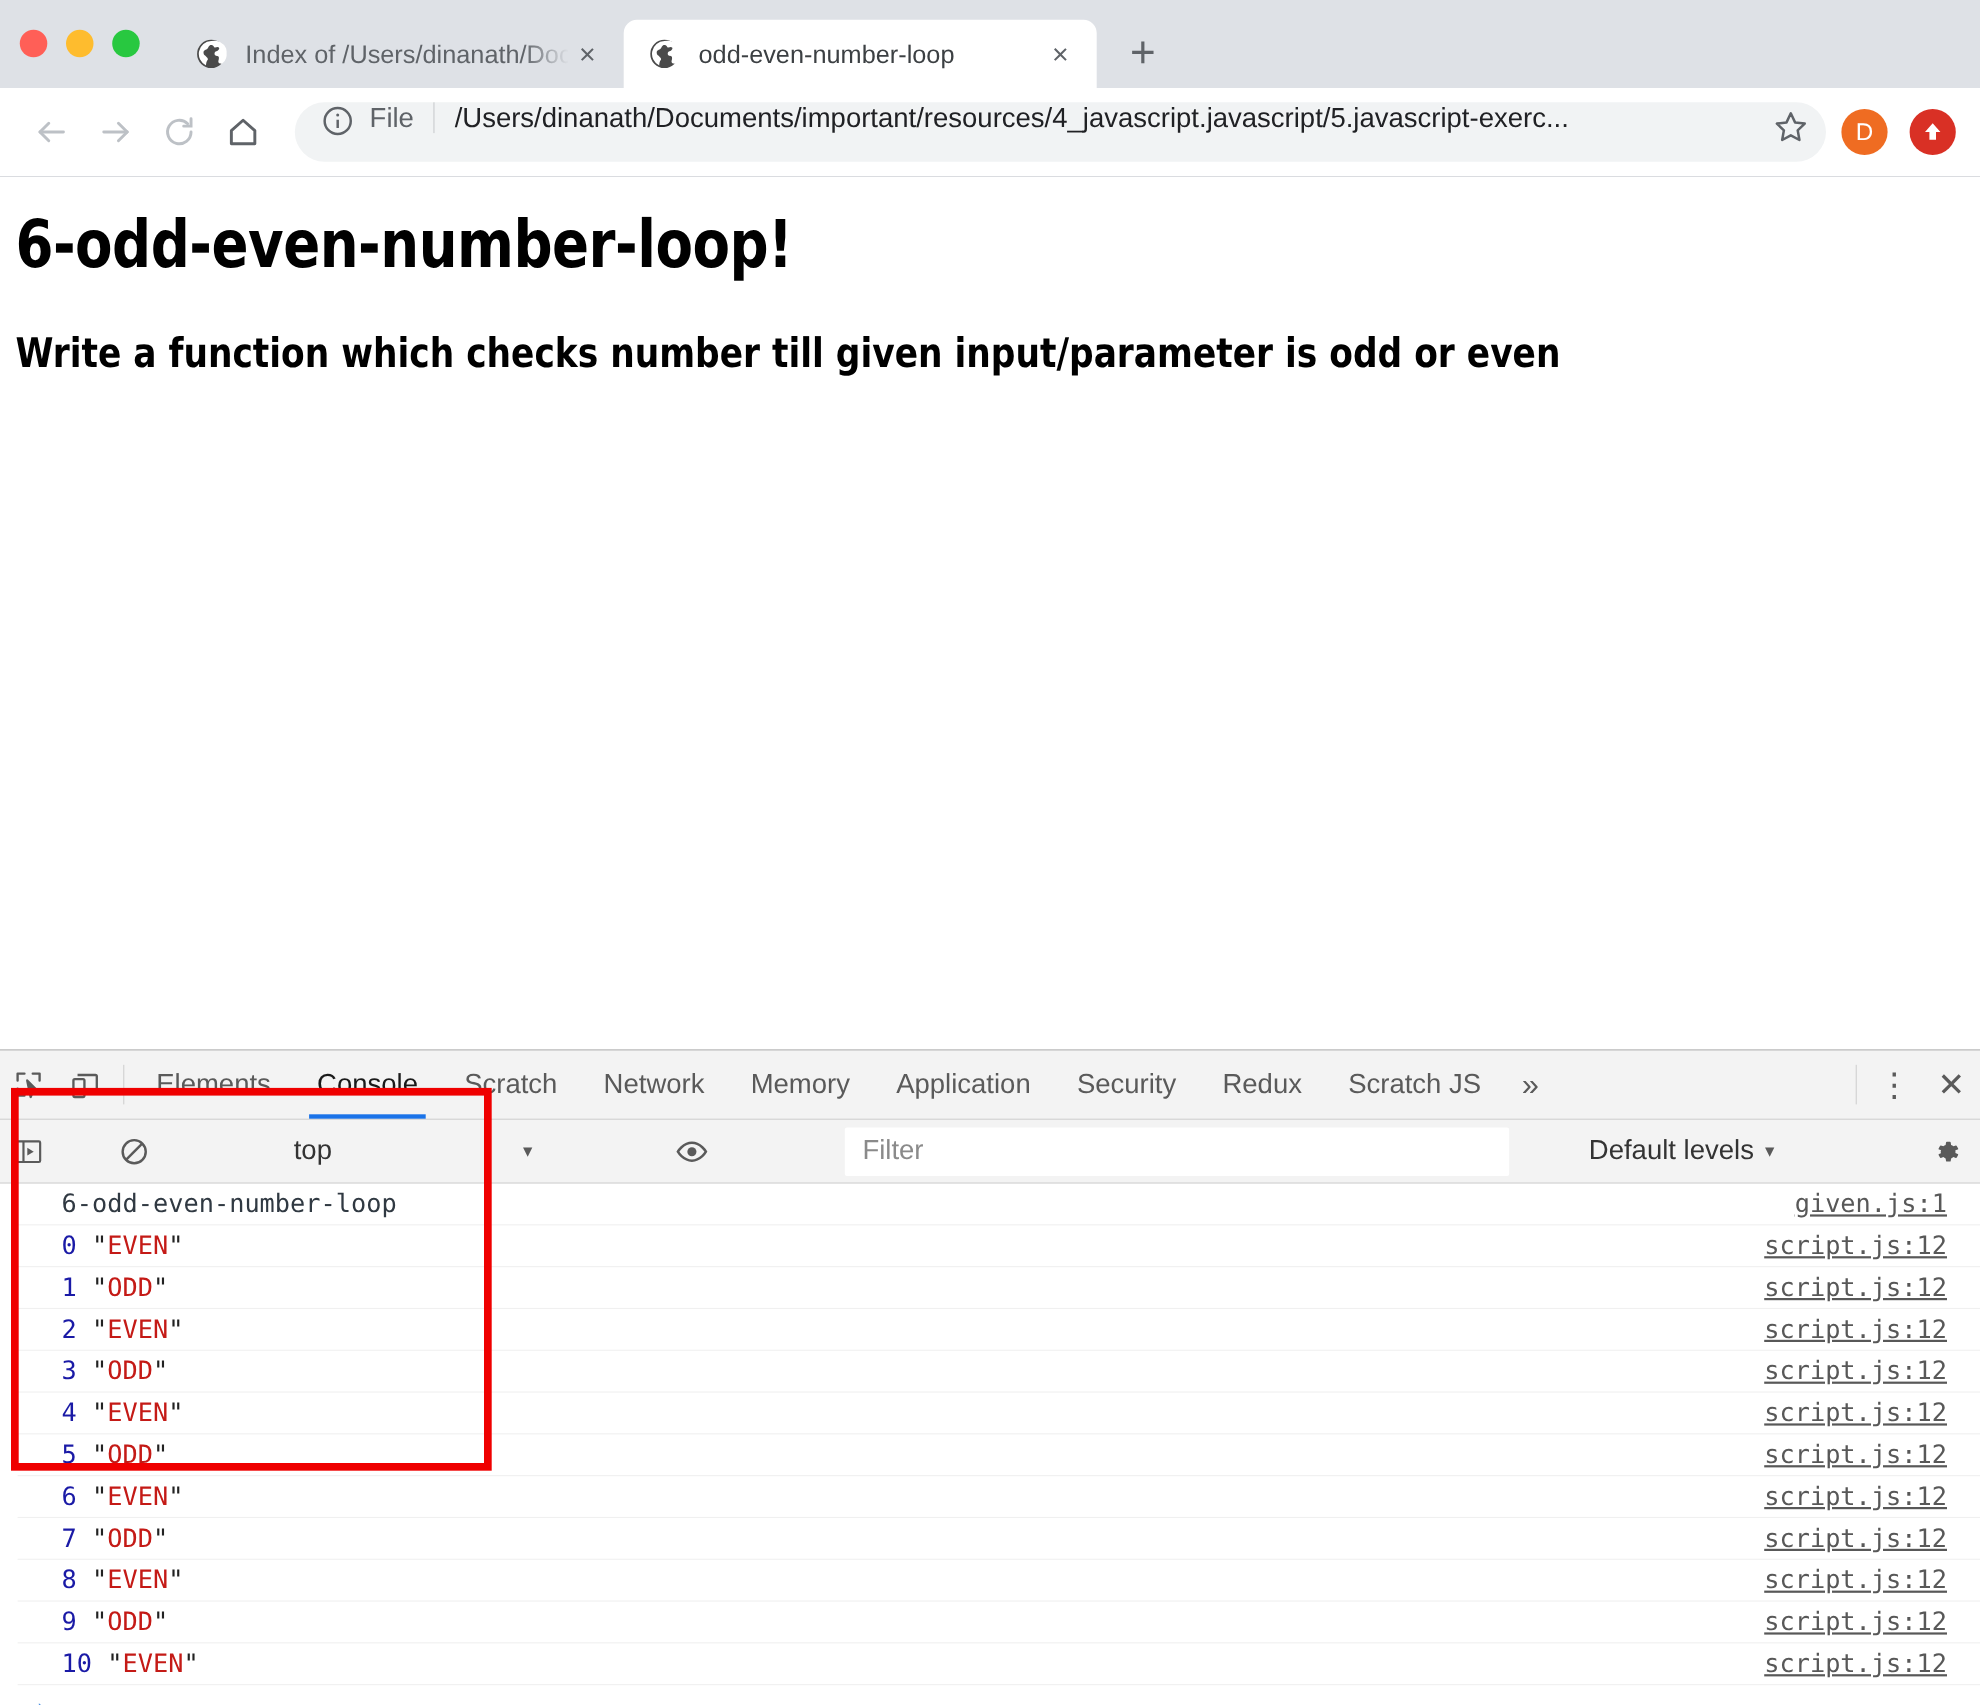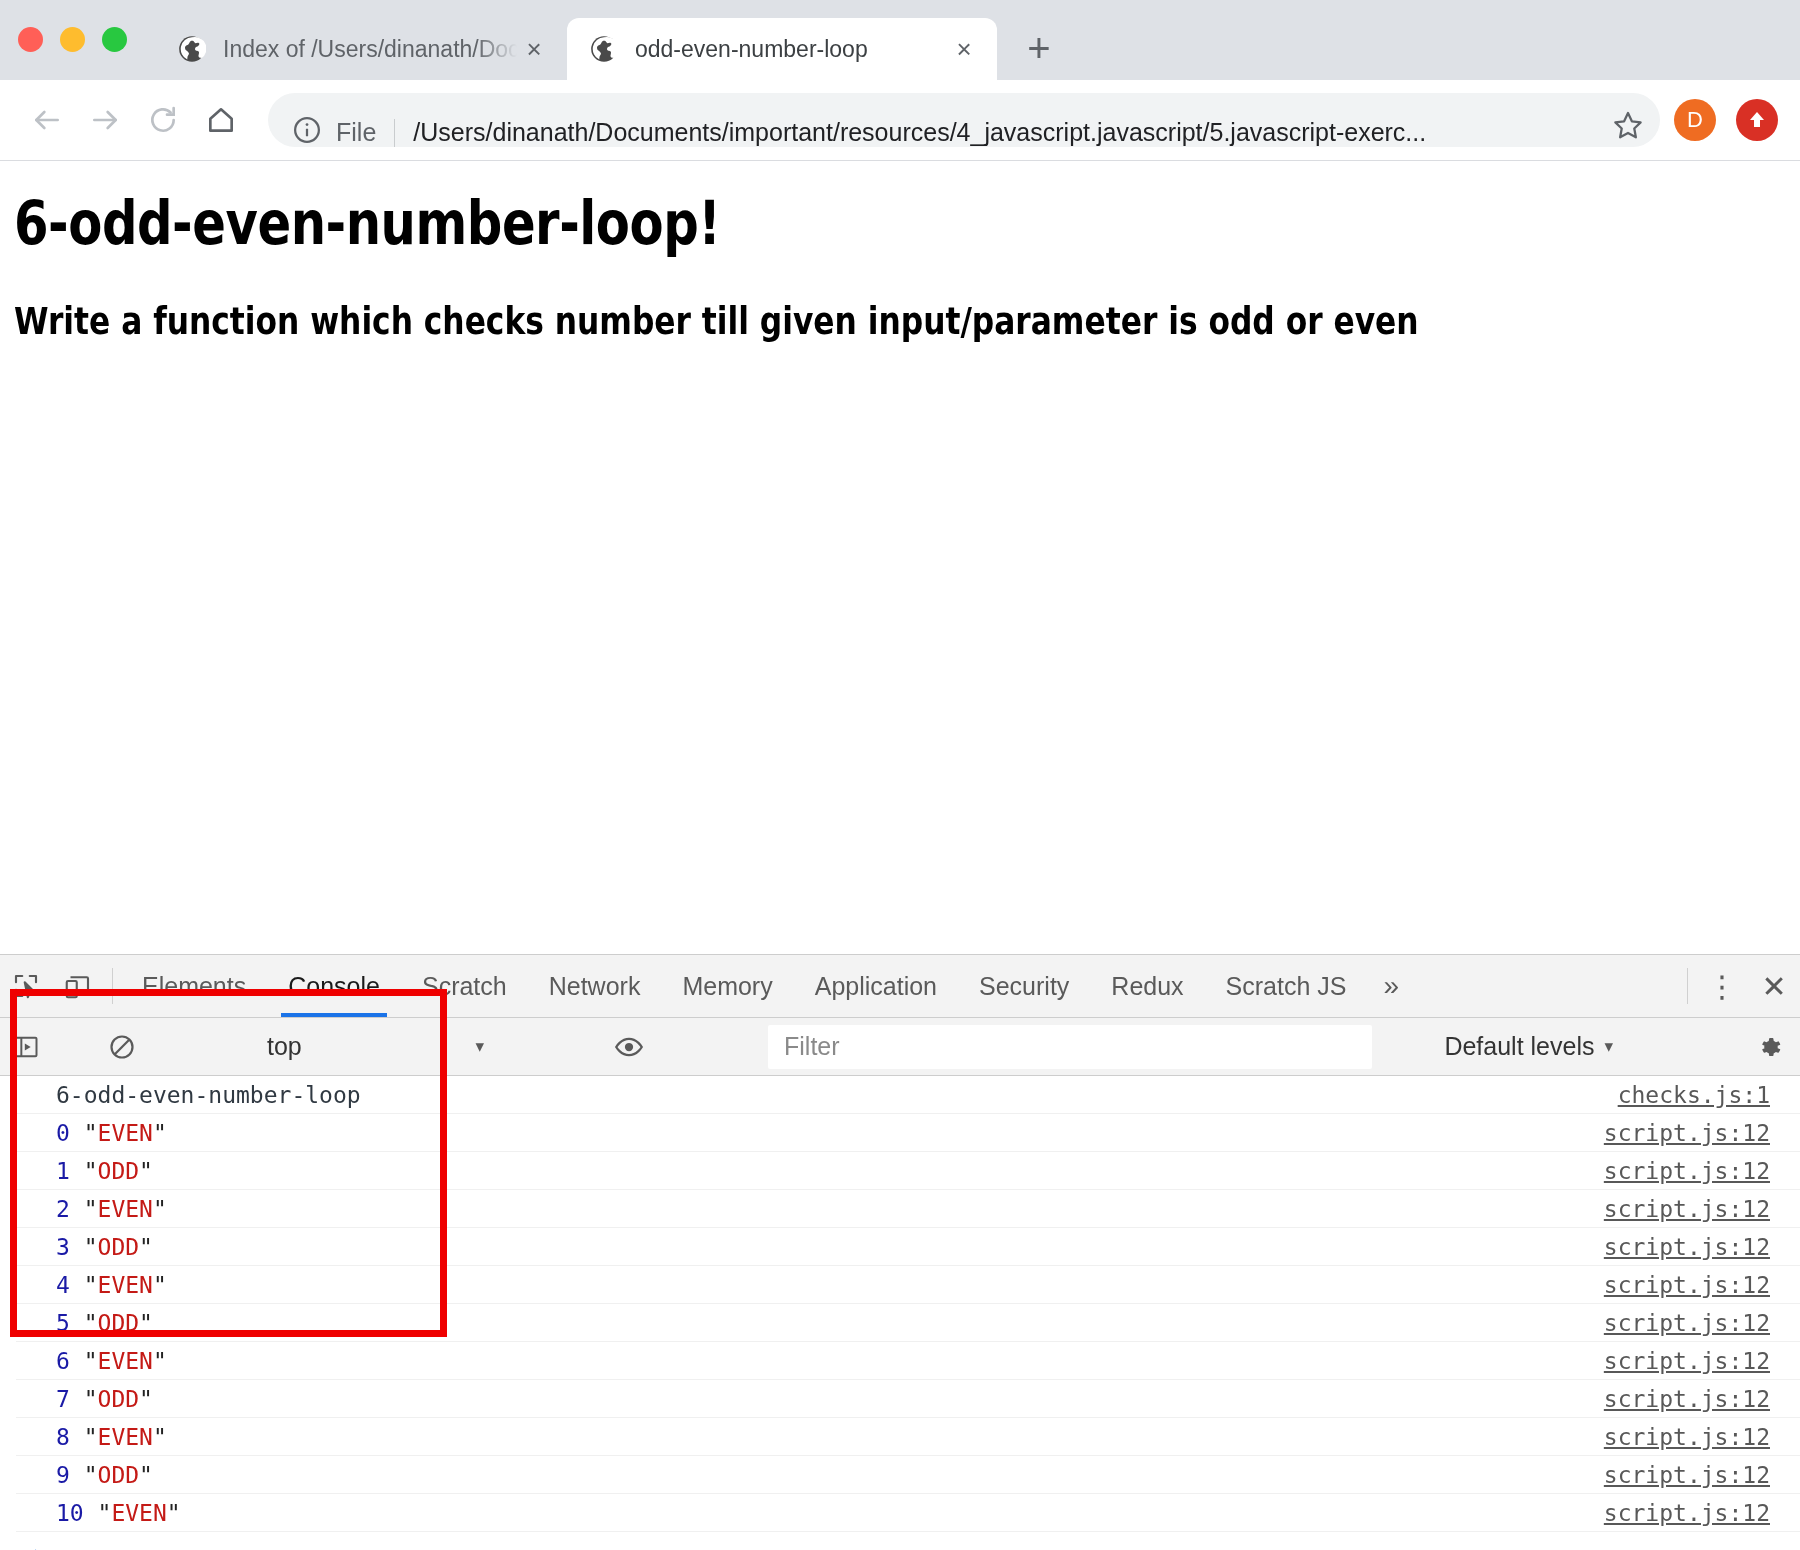--- a/index.html
+++ b/index.html
@@ -86,21 +86,21 @@
     color: #5f6368;
   }
   .nav-btn.disabled { color: #bdc1c6; }
 
   .omnibox {
     flex: 1;
     height: 54px;
     background: #f1f3f4;
     border-radius: 27px;
     display: flex;
-    align-items: flex-end;
+    align-items: flex-start;
     margin: 0 14px 0 18px;
     padding: 0 10px 0 22px;
     min-width: 0;
   }
   .omni-info { width: 34px; height: 34px; flex: none; color: #5f6368; display:flex; align-items:center; justify-content:center;}
   .omni-scheme {
     font-size: 25px; color: #5f6368; margin-left: 12px; flex: none;
   }
   .omni-sep { width: 1px; height: 28px; background: #c9ccce; margin: 0 18px; flex: none; }
   .omni-url {
@@ -462,21 +462,21 @@
             <path d="M12 8.2A3.8 3.8 0 1012 15.8 3.8 3.8 0 0012 8.2zm0 6.1a2.3 2.3 0 110-4.6 2.3 2.3 0 010 4.6z"></path>
             <path d="M20.6 13.6l-1.7-.6a7 7 0 000-2l1.7-.6a.6.6 0 00.3-.8l-1-1.8a.6.6 0 00-.7-.3l-1.7.6a7 7 0 00-1.7-1l-.3-1.8a.6.6 0 00-.6-.5h-2.2a.6.6 0 00-.6.5l-.3 1.8a7 7 0 00-1.7 1l-1.7-.6a.6.6 0 00-.7.3l-1 1.8a.6.6 0 00.3.8l1.7.6a7 7 0 000 2l-1.7.6a.6.6 0 00-.3.8l1 1.8a.6.6 0 00.7.3l1.7-.6a7 7 0 001.7 1l.3 1.8a.6.6 0 00.6.5h2.2a.6.6 0 00.6-.5l.3-1.8a7 7 0 001.7-1l1.7.6a.6.6 0 00.7-.3l1-1.8a.6.6 0 00-.3-.8z"></path>
           </svg>
       </div>
     </div>
 
     <div class="console-body">
 
       <div class="crow">
         <span class="msg"><span>6-odd-even-number-loop</span></span>
-        <span class="src">checks.js:1</span>
+        <span class="src">given.js:1</span>
       </div>
 
       <div class="crow">
         <span class="msg"><span class="idx">0</span><span class="quote"> "</span><span class="strv">EVEN</span><span class="quote">"</span></span>
         <span class="src">script.js:12</span>
       </div>
 
       <div class="crow">
         <span class="msg"><span class="idx">1</span><span class="quote"> "</span><span class="strv">ODD</span><span class="quote">"</span></span>
         <span class="src">script.js:12</span>

